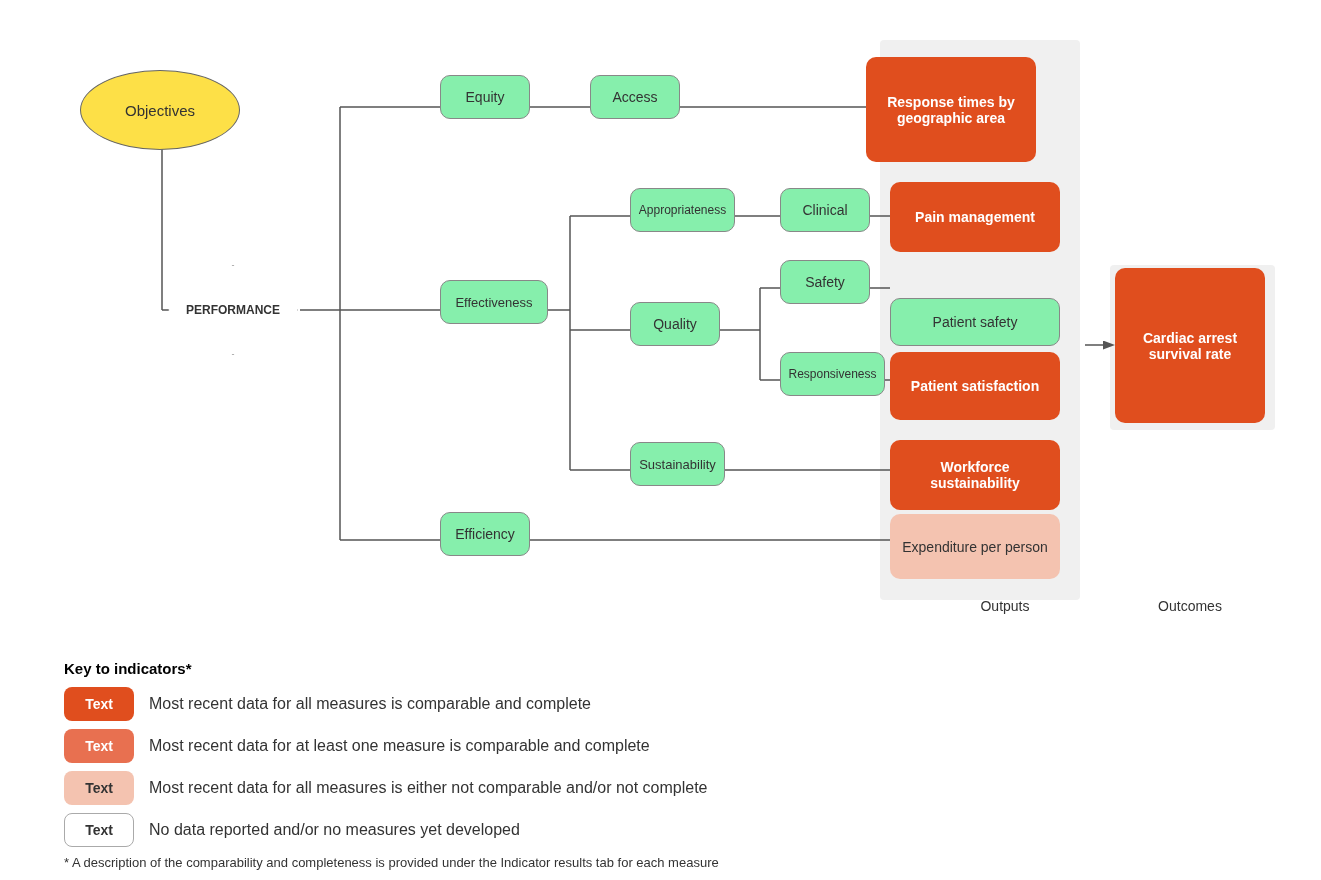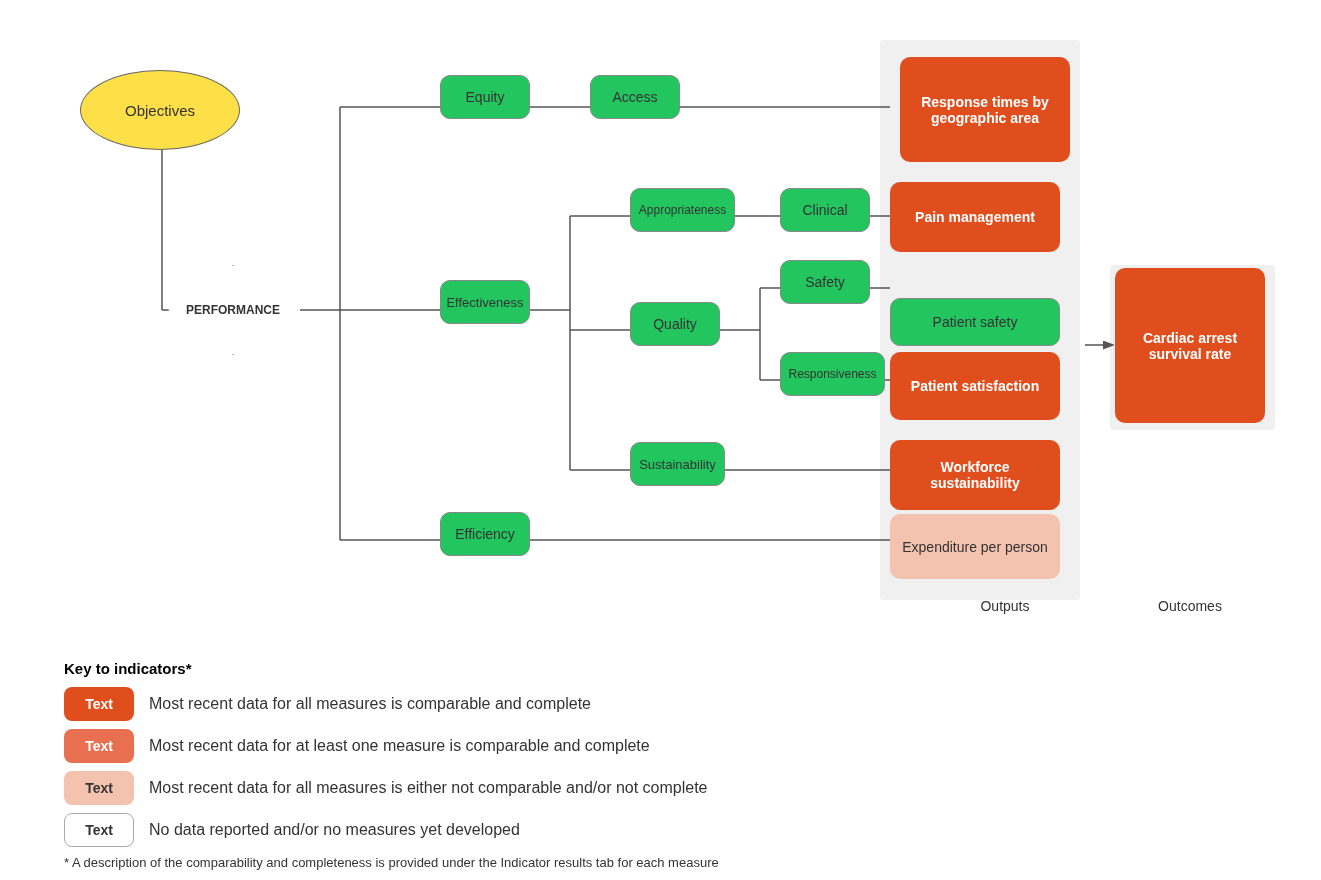--- a/index.html
+++ b/index.html
@@ -41,21 +41,21 @@
       border-radius: 50%;
       background: #fde047;
       font-size: 15px;
       font-weight: normal;
       color: #333;
     }
 
     .node-rect {
       border: 1.5px solid #888;
       border-radius: 10px;
-      background: #22c55e;
+      background: #86efac;
       color: #333;
       font-size: 14px;
     }
 
     .node-orange {
       background: #e04e1e;
       border: none;
       border-radius: 10px;
       color: #fff;
       font-size: 14px;
@@ -248,21 +248,21 @@
   </div>
 
   <div class="node node-rect" style="left:420px; top:55px; width:90px; height:44px;">
     <span>Equity</span>
   </div>
 
   <div class="node node-rect" style="left:570px; top:55px; width:90px; height:44px;">
     <span>Access</span>
   </div>
 
-  <div class="node node-rect" style="left:420px; top:260px; width:90px; height:44px; font-size:13px;">
+  <div class="node node-rect" style="left:420px; top:260px; width:108px; height:44px; font-size:13px;">
     <span>Effectiveness</span>
   </div>
 
   <div class="node node-rect" style="left:610px; top:168px; width:105px; height:44px; font-size:12px;">
     <span>Appropriateness</span>
   </div>
 
   <div class="node node-rect" style="left:760px; top:168px; width:90px; height:44px;">
     <span>Clinical</span>
   </div>
@@ -280,21 +280,21 @@
   </div>
 
   <div class="node node-rect" style="left:610px; top:422px; width:95px; height:44px; font-size:13px;text-align:right;">
     <span>Sustainability</span>
   </div>
 
   <div class="node node-rect" style="left:420px; top:492px; width:90px; height:44px;">
     <span>Efficiency</span>
   </div>
 
-  <div class="node node-orange" style="left:880px; top:37px; width:170px; height:105px; padding:8px;">
+  <div class="node node-orange" style="left:846px; top:37px; width:170px; height:105px; padding:8px;">
     <span>Response times by geographic area</span>
   </div>
 
   <div class="node node-orange" style="left:870px; top:162px; width:170px; height:70px; padding:6px;">
     <span>Pain management</span>
   </div>
 
   <div class="node node-rect" style="left:870px; top:244px; width:170px; height:48px;margin-top:34px;">
     <span>Patient safety</span>
   </div>

